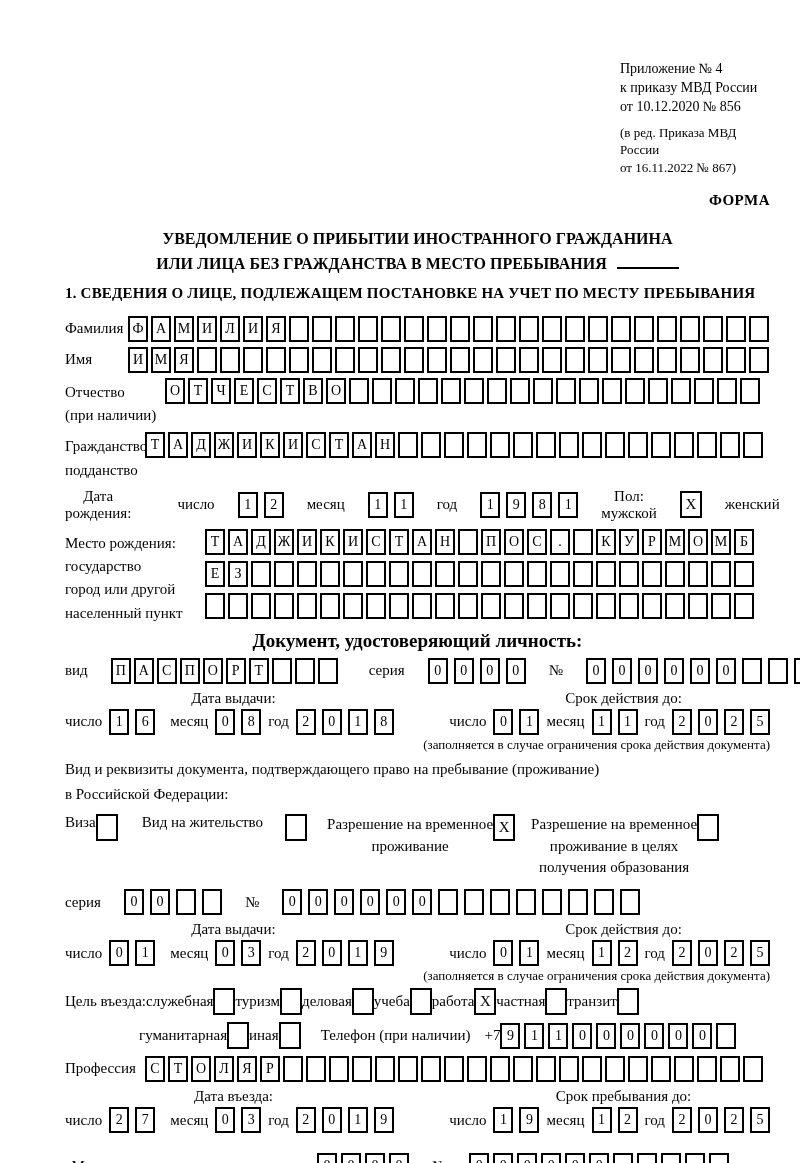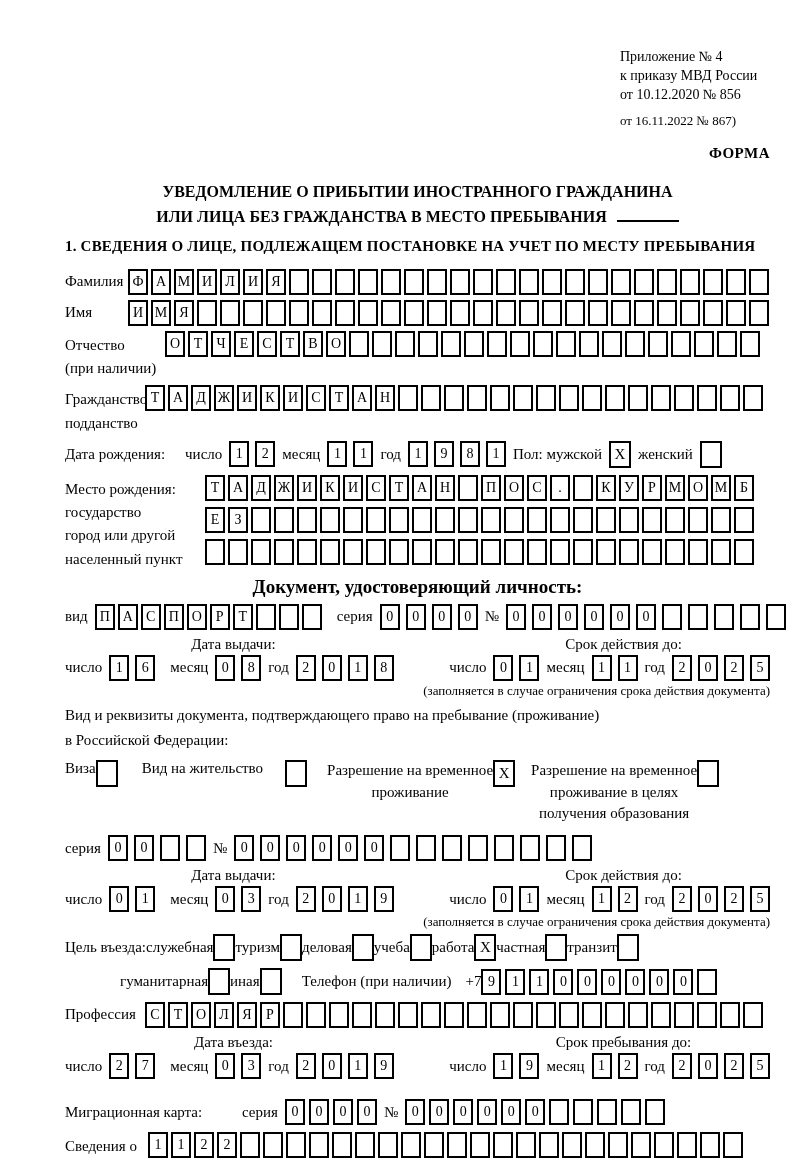--- a/index.html
+++ b/index.html
@@ -1,20 +1,20 @@
 <!DOCTYPE html>
 <html><head>
 <meta charset="utf-8">
 <style>
   * { margin:0; padding:0; box-sizing:border-box; }
   html,body { background:#fff; }
   .page {
     width:800px; height:1163px; background:#ffffff; color:#000;
     font-family:"Liberation Serif","DejaVu Serif",serif;
-    font-size:15px; padding:48px 30px 16px 65px; overflow:hidden; position:relative;
+    font-size:15px; padding:60px 30px 16px 65px; overflow:hidden; position:relative;
   }
   .hdr { margin-left:555px; font-size:14px; line-height:1.35; }
   .hdr-small { font-size:13px; margin-top:7px; line-height:1.35; }
   .forma { text-align:right; font-weight:bold; font-size:15px; margin-top:16px; letter-spacing:0.5px; }
   .title { text-align:center; font-weight:bold; font-size:16px; line-height:1.55; margin-top:18px; }
   .blank { display:inline-block; width:62px; border-bottom:2px solid #000; height:0.9em; margin-left:10px; }
   .sec-heading { font-weight:bold; font-size:15px; margin-top:8px; margin-bottom:14px; letter-spacing:0.2px; }
 
   .row { display:flex; align-items:flex-start; margin-bottom:5px; }
   .lbl { flex-shrink:0; line-height:1.3; padding-top:3px; }
@@ -26,51 +26,52 @@
     font-size:14px; background:#fff;
   }
   .cb {
     width:22px; height:27px; border:2px solid #000; flex-shrink:0;
     display:inline-flex; align-items:center; justify-content:center;
     font-size:15px; background:#fff;
   }
   .stack > .cells { margin-bottom:6px; }
   .stack > .cells:last-child { margin-bottom:0; }
 
-  .inline { display:flex; align-items:center; gap:7px; flex-wrap:nowrap; }
+  .inline { display:flex; align-items:center; gap:23px; flex-wrap:nowrap;text-align:center; }
   .dcells { display:flex; gap:6px; }
   .dhead { display:flex; margin-top:6px; margin-bottom:2px; }
   .dhead span { display:block; text-align:center; }
   .dhead .h-left { width:345px; }
   .dhead .h-right { width:300px; margin-left:75px; }
   .drow { display:flex; align-items:center; margin-bottom:2px; }
   .dgroup { display:flex; align-items:center; gap:7px; }
   .dgroup.left { width:390px; }
   .note { font-size:13px; text-align:right; margin-top:1px; margin-bottom:4px; }
 
   .para { line-height:1.7; margin-top:4px; }
   .visa-row { display:flex; align-items:flex-start; gap:10px; margin-top:6px; margin-bottom:10px; }
   .visa-row .grp { display:flex; align-items:flex-start; }
   .multi { text-align:center; line-height:1.45; }
   .purpose-line { display:flex; align-items:center; gap:0; margin-bottom:7px; flex-wrap:nowrap; }
   .purpose-line .pl { white-space:nowrap; }
-  .indent { margin-left:55px; }
+  .indent { margin-left:74px; }
   .doc-heading { text-align:center; font-weight:bold; font-size:19px; margin:2px 0 6px 0; }
   .mt6 { margin-top:6px; }
 </style>
 </head>
 <body>
 
 <div class="page">
 
   <div class="hdr">
     <div>Приложение № 4</div>
     <div>к приказу МВД России</div>
     <div>от 10.12.2020 № 856</div>
     <div class="hdr-small">
+      <div>(в ред. Приказа МВД России</div>
       <div>от 16.11.2022 № 867)</div>
     </div>
   </div>
   <div class="forma">ФОРМА</div>
 
   <div class="title">
     <div>УВЕДОМЛЕНИЕ О ПРИБЫТИИ ИНОСТРАННОГО ГРАЖДАНИНА</div>
     <div><span>ИЛИ ЛИЦА БЕЗ ГРАЖДАНСТВА В МЕСТО ПРЕБЫВАНИЯ</span><span class="blank"></span></div>
   </div>
 

